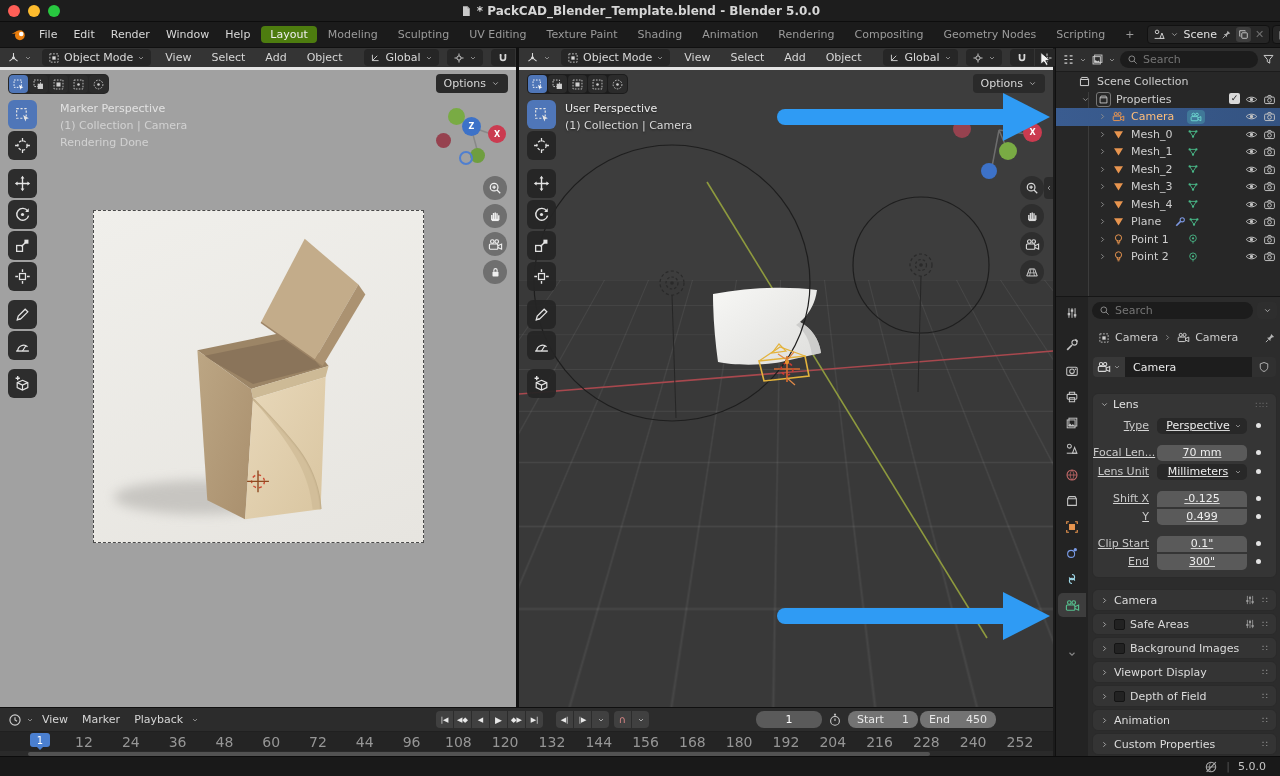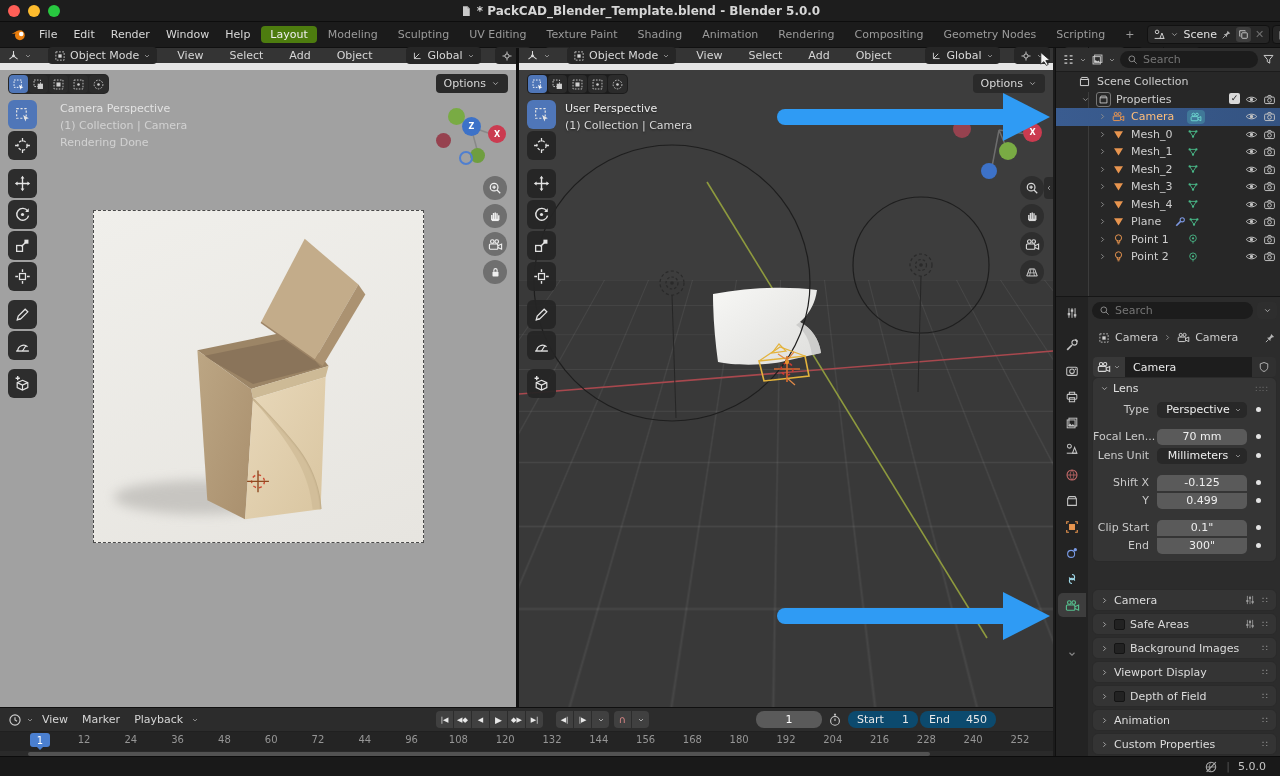--- a/index.html
+++ b/index.html
@@ -17,21 +17,21 @@
 
   
   .topbar{left:0;top:22px;width:1280px;height:26px;background:#1b1b1b;border-bottom:1px solid #101010;display:flex;align-items:center;padding:0 6px;gap:2px;}
   .menu{padding:0 7px;color:#d8d8d8;line-height:25px;}
   .wstab{padding:2px 9px;border-radius:4px;color:#9b9b9b;white-space:nowrap;}
   .wstab.active{background:#4d7c0f;color:#eee;}
   .selwidget{display:flex;align-items:center;gap:4px;background:#262626;border:1px solid #111;border-radius:4px;height:19px;padding:0 5px;color:#e0e0e0;}
   .selwidget .dim{color:#6f6f6f;}
 
   
-  .hdr{background:#343434;border-bottom:7px solid #e5e5e5;display:flex;align-items:center;padding:0 5px;gap:14px;height:22px;}
+  .hdr{background:#343434;border-bottom:3px solid #e5e5e5;display:flex;align-items:center;padding:0 5px;gap:8px;height:22px;}
   .hmenu{padding:0 6px;color:#d6d6d6;}
   .widget{display:flex;align-items:center;gap:4px;background:#262626;border-radius:4px;height:17px;padding:0 6px;color:#d8d8d8;white-space:nowrap;}
   .wgroup{display:flex;gap:1px;}
   .wgroup .widget{border-radius:0;}
   .wgroup .widget:first-child{border-radius:4px 0 0 4px;}
   .wgroup .widget:last-child{border-radius:0 4px 4px 0;}
   .grayed{opacity:.45;}
 
   
   .vp-left{left:0;top:70px;width:516px;height:637px;background:#a1a1a1;overflow:hidden;}
@@ -85,42 +85,42 @@
   .pmain{position:absolute;left:32px;top:0;width:193px;height:460px;}
   .prow-search{position:absolute;left:4px;top:5px;width:185px;display:flex;gap:4px;align-items:center;}
   .breadcrumb{position:absolute;left:10px;top:34px;width:178px;display:flex;align-items:center;gap:5px;color:#cccccc;}
   .datablock{position:absolute;left:5px;top:60px;width:183px;height:20px;display:flex;}
   .db-btn{display:flex;align-items:center;gap:2px;background:#383838;border-radius:4px 0 0 4px;padding:0 4px;}
   .db-name{flex:1;background:#1d1d1d;color:#e8e8e8;display:flex;align-items:center;padding:0 8px;}
   .db-shield{width:24px;background:#303030;border-radius:0 4px 4px 0;display:flex;align-items:center;justify-content:center;color:#bdbdbd;}
   .panelbox{position:absolute;left:4px;width:185px;background:#353535;border-radius:6px;border:1px solid #2a2a2a;}
   .pbhdr{display:flex;align-items:center;gap:4px;height:21px;padding:0 7px;color:#e0e0e0;}
   .pbhdr .grip{margin-left:auto;color:#6e6e6e;letter-spacing:1px;font-size:9px;}
-  .lrow{display:flex;align-items:center;height:17px;margin:2px 6px 2px 0;}
+  .lrow{display:flex;align-items:center;height:17px;margin:2px 6px 2px 0;text-decoration:underline;}
   .lrow .lab{width:64px;text-align:right;color:#c9c9c9;padding-right:8px;white-space:nowrap;overflow:hidden;flex:none;}
   .lrow .ctrl{width:90px;height:16px;border-radius:5px;display:flex;align-items:center;justify-content:center;color:#eee;position:relative;flex:none;}
   .ctrl.drop{background:#282828;justify-content:flex-start;padding:0 5px;}
   .ctrl.drop .cv{flex:1;text-align:center;}
   .ctrl.slider{background:#5a5a5a;}
   .adot{width:5px;height:5px;border-radius:50%;background:#e3e3e3;margin-left:9px;flex:none;}
   .gaprow{height:6px;}
   .cpanel{position:absolute;left:4px;width:185px;height:22px;background:#343434;border-radius:6px;border:1px solid #2a2a2a;display:flex;align-items:center;gap:5px;padding:0 7px;color:#dcdcdc;}
   .cpanel .right{margin-left:auto;display:flex;align-items:center;gap:6px;color:#9d9d9d;}
 
   
   .timeline{left:0;top:707px;width:1053px;height:49px;background:#2c2c2c;border-top:1px solid #101010;}
   .tlhdr{position:absolute;left:0;top:0;width:1053px;height:24px;display:flex;align-items:center;padding:0 6px;gap:2px;border-bottom:1px solid #202020;}
   .transport{position:absolute;top:3px;display:flex;gap:1px;}
   .tpb{min-width:17px;height:17px;background:#404040;color:#e8e8e8;display:flex;align-items:center;justify-content:center;font-size:7px;padding:0 3px;}
   .transport .tpb:first-child{border-radius:4px 0 0 4px;}
   .transport .tpb:last-child{border-radius:0 4px 4px 0;}
   .framefield{position:absolute;top:3px;height:17px;border-radius:8px;background:#5a5a5a;color:#fff;display:flex;align-items:center;justify-content:center;}
-  .rangefield{position:absolute;top:3px;height:17px;border-radius:8px;background:#0c4a6e;color:#e8e8e8;display:flex;align-items:center;justify-content:space-between;padding:0 9px;}
+  .rangefield{position:absolute;top:3px;height:17px;border-radius:8px;background:#737373;color:#e8e8e8;display:flex;align-items:center;justify-content:space-between;padding:0 9px;}
   .ruler{position:absolute;left:0;top:24px;width:1053px;height:19px;background:#242424;}
-  .rulernums{position:absolute;left:66px;top:2px;width:972px;display:flex;justify-content:space-between;color:#969696;font-size:10px;}
+  .rulernums{position:absolute;left:66px;top:2px;width:972px;display:flex;justify-content:space-between;color:#969696;font-size:14px;}
   .rulernums span{width:36px;text-align:center;}
   .cftag{position:absolute;left:30px;top:1px;width:20px;height:14px;background:#4a7fd0;border-radius:3px;color:#fff;display:flex;align-items:center;justify-content:center;font-size:10px;}
   .cftag:after{content:"";position:absolute;left:6px;top:13px;border:4px solid transparent;border-top-color:#4a7fd0;}
   .tscroll{position:absolute;left:0;top:43px;width:1053px;height:6px;background:#2a2a2a;}
   .tthumb{position:absolute;left:28px;top:1px;width:902px;height:4px;border-radius:2px;background:#525252;}
 
   .statusbar{left:0;top:756px;width:1280px;height:20px;background:#191919;border-top:1px solid #0c0c0c;display:flex;align-items:center;justify-content:flex-end;padding:0 14px;gap:8px;color:#c6c6c6;}
 </style>
 </head>
 <body>
@@ -685,21 +685,21 @@
         <polygon points="266,74 273,84 230,156 222,150" fill="#ab9271"></polygon>
         <line x1="168" y1="112" x2="222" y2="150" stroke="#9d8466" stroke-width="1.5"></line>
         <g>
           <circle cx="165" cy="272" r="6.5" fill="none" stroke="#cc4a33" stroke-width="1.4" stroke-dasharray="3 3"></circle>
           <path d="M165 261v22M154 272h22" stroke="#8f4a20" stroke-width="1.4"></path>
         </g>
       </svg>
     </div>
 
     <div class="overlaytxt" style="left:60px;top:30px;color:rgba(240,240,240,.82)">
-      <div>Camera Perspective</div>
+      <div>Marker Perspective</div>
       <div style="color:rgba(232,232,232,.68)">(1) Collection | Camera</div>
       <div style="color:rgba(232,232,232,.68)">Rendering Done</div>
     </div>
 
     <div class="toolrow" style="left:8px">
       <span class="tb active">
           <svg width="13" height="13">
             <use href="#i-sela"></use>
           </svg>
         </span>
@@ -1486,21 +1486,21 @@
           <div class="db-name">
               <span>Camera</span>
             </div>
           <div class="db-shield">
               <svg width="12" height="12">
                 <use href="#i-shield"></use>
               </svg>
             </div>
         </div>
 
-        <div class="panelbox" style="top:80px">
+        <div class="panelbox" style="top:96px">
           <div class="pbhdr">
             <span class="ico">
                 <svg width="9" height="9" color="#aaa">
                   <use href="#i-chevd"></use>
                 </svg>
               </span>
             <span>Lens</span>
             <span class="grip">∷∷</span>
           </div>
           <div class="lrow">

